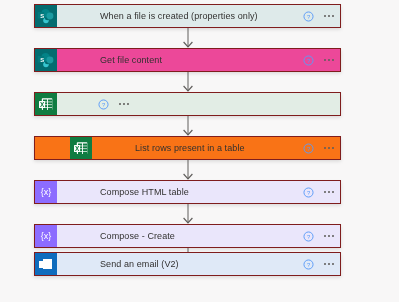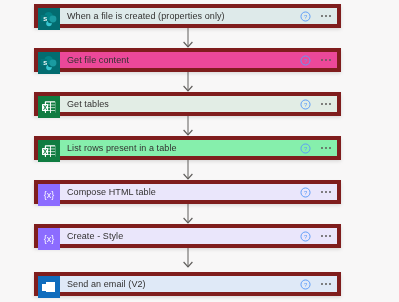--- a/index.html
+++ b/index.html
@@ -7,22 +7,23 @@
     width:399px;height:302px;overflow:hidden;
     background:#f8f7f7;
     font-family:"Liberation Sans",sans-serif;
     -webkit-font-smoothing:antialiased;
   }
   #flow{position:absolute;left:0;top:0;width:399px;height:302px;}
   .node{
     position:absolute;left:34px;width:307px;height:24px;
     display:flex;align-items:stretch;
     box-sizing:border-box;
-    border:4px solid #7f1d1d;
+    border:1px solid #7f1d1d;
     box-shadow:0 0.3px 0.9px rgba(0,0,0,.10),0 1.6px 3.6px rgba(0,0,0,.13);
+    gap:36px;
   }
   .icon{width:22px;height:22px;flex:0 0 22px;position:relative;}
   .icon svg{display:block;width:22px;height:22px;}
   .label{
     flex:1 1 auto;display:flex;align-items:center;
     padding-left:7px;
     font-size:9px;color:#323130;letter-spacing:0.01em;
     white-space:nowrap;overflow:hidden;
   }
   .actions{display:flex;align-items:center;gap:0;}
@@ -127,21 +128,20 @@
           <rect x="8" y="12.1" width="4.1" height="2.1" fill="#107c41"></rect>
           <rect x="8" y="14.9" width="4.1" height="2.1" fill="#107c41"></rect>
           <rect x="13" y="6.5" width="4.1" height="2.1" fill="#107c41"></rect>
           <rect x="13" y="9.3" width="4.1" height="2.1" fill="#107c41"></rect>
           <rect x="13" y="12.1" width="4.1" height="2.1" fill="#107c41"></rect>
           <rect x="13" y="14.9" width="4.1" height="2.1" fill="#107c41"></rect>
       <rect x="4.0" y="8.1" width="6.1" height="6.8" rx="0.5" fill="#fff"></rect>
       <text x="7.05" y="13.5" font-size="6.4" fill="#107c41" text-anchor="middle" font-weight="bold" font-family="'Liberation Sans',sans-serif">X</text>
         </svg>
       </div>
-      <div class="label">Get tables</div>
       <div class="actions">
         <div class="help">
           <svg width="11" height="11" viewBox="0 0 16 16">
             <circle cx="8" cy="8" r="6.6" fill="none" stroke="#5b9bf8" stroke-width="1.4"></circle>
             <text x="8" y="11.3" font-size="8.5" fill="#5b9bf8" text-anchor="middle" font-family="sans-serif">?</text>
           </svg>
         </div>
         <div class="more">
           <span class="dots">
             <i></i>
@@ -150,21 +150,21 @@
           </span>
         </div>
       </div>
     </div>
     <div class="arrow" style="top: 116px;">
       <svg width="10" height="20" viewBox="0 0 10 20">
       <path d="M5 0 V18.6" stroke="#605e5c" stroke-width="1"></path>
       <path d="M0.6 14 L5 18.8 L9.4 14" fill="none" stroke="#605e5c" stroke-width="1.2"></path>
     </svg>
     </div>
-    <div class="node" style="top: 136px; background: #86efac;">
+    <div class="node" style="top: 136px; background: #f97316; padding-left: 35px;">
       <div class="icon">
         <svg viewBox="0 0 22 22">
           <rect width="22" height="22" fill="#107c41"></rect>
       <rect x="6.8" y="5.3" width="10.5" height="11.6" rx="0.7" fill="#fff"></rect>
       <rect x="8" y="6.5" width="4.1" height="2.1" fill="#107c41"></rect>
           <rect x="8" y="9.3" width="4.1" height="2.1" fill="#107c41"></rect>
           <rect x="8" y="12.1" width="4.1" height="2.1" fill="#107c41"></rect>
           <rect x="8" y="14.9" width="4.1" height="2.1" fill="#107c41"></rect>
           <rect x="13" y="6.5" width="4.1" height="2.1" fill="#107c41"></rect>
           <rect x="13" y="9.3" width="4.1" height="2.1" fill="#107c41"></rect>
@@ -227,21 +227,21 @@
       <path d="M0.6 14 L5 18.8 L9.4 14" fill="none" stroke="#605e5c" stroke-width="1.2"></path>
     </svg>
     </div>
     <div class="node" style="top: 224px; background: rgb(234, 230, 251);">
       <div class="icon">
         <svg viewBox="0 0 22 22">
           <rect width="22" height="22" fill="#8c6cff"></rect>
       <text x="11" y="14" font-size="9" fill="#fff" text-anchor="middle" font-family="sans-serif">{x}</text>
         </svg>
       </div>
-      <div class="label">Create - Style</div>
+      <div class="label">Compose - Create</div>
       <div class="actions">
         <div class="help">
           <svg width="11" height="11" viewBox="0 0 16 16">
             <circle cx="8" cy="8" r="6.6" fill="none" stroke="#5b9bf8" stroke-width="1.4"></circle>
             <text x="8" y="11.3" font-size="8.5" fill="#5b9bf8" text-anchor="middle" font-family="sans-serif">?</text>
           </svg>
         </div>
         <div class="more">
           <span class="dots">
             <i></i>
@@ -250,21 +250,21 @@
           </span>
         </div>
       </div>
     </div>
     <div class="arrow" style="top: 248px;">
       <svg width="10" height="20" viewBox="0 0 10 20">
       <path d="M5 0 V18.6" stroke="#605e5c" stroke-width="1"></path>
       <path d="M0.6 14 L5 18.8 L9.4 14" fill="none" stroke="#605e5c" stroke-width="1.2"></path>
     </svg>
     </div>
-    <div class="node" style="top: 272px; background: rgb(223, 233, 247);">
+    <div class="node" style="top: 252px; background: rgb(223, 233, 247);">
       <div class="icon">
         <svg viewBox="0 0 22 22">
           <rect width="22" height="22" fill="#0f6cbd"></rect>
     <rect x="8" y="6" width="9" height="10" fill="#fff"></rect>
     <rect x="4" y="8" width="7" height="7" fill="#fff"></rect>
         </svg>
       </div>
       <div class="label">Send an email (V2)</div>
       <div class="actions">
         <div class="help">

